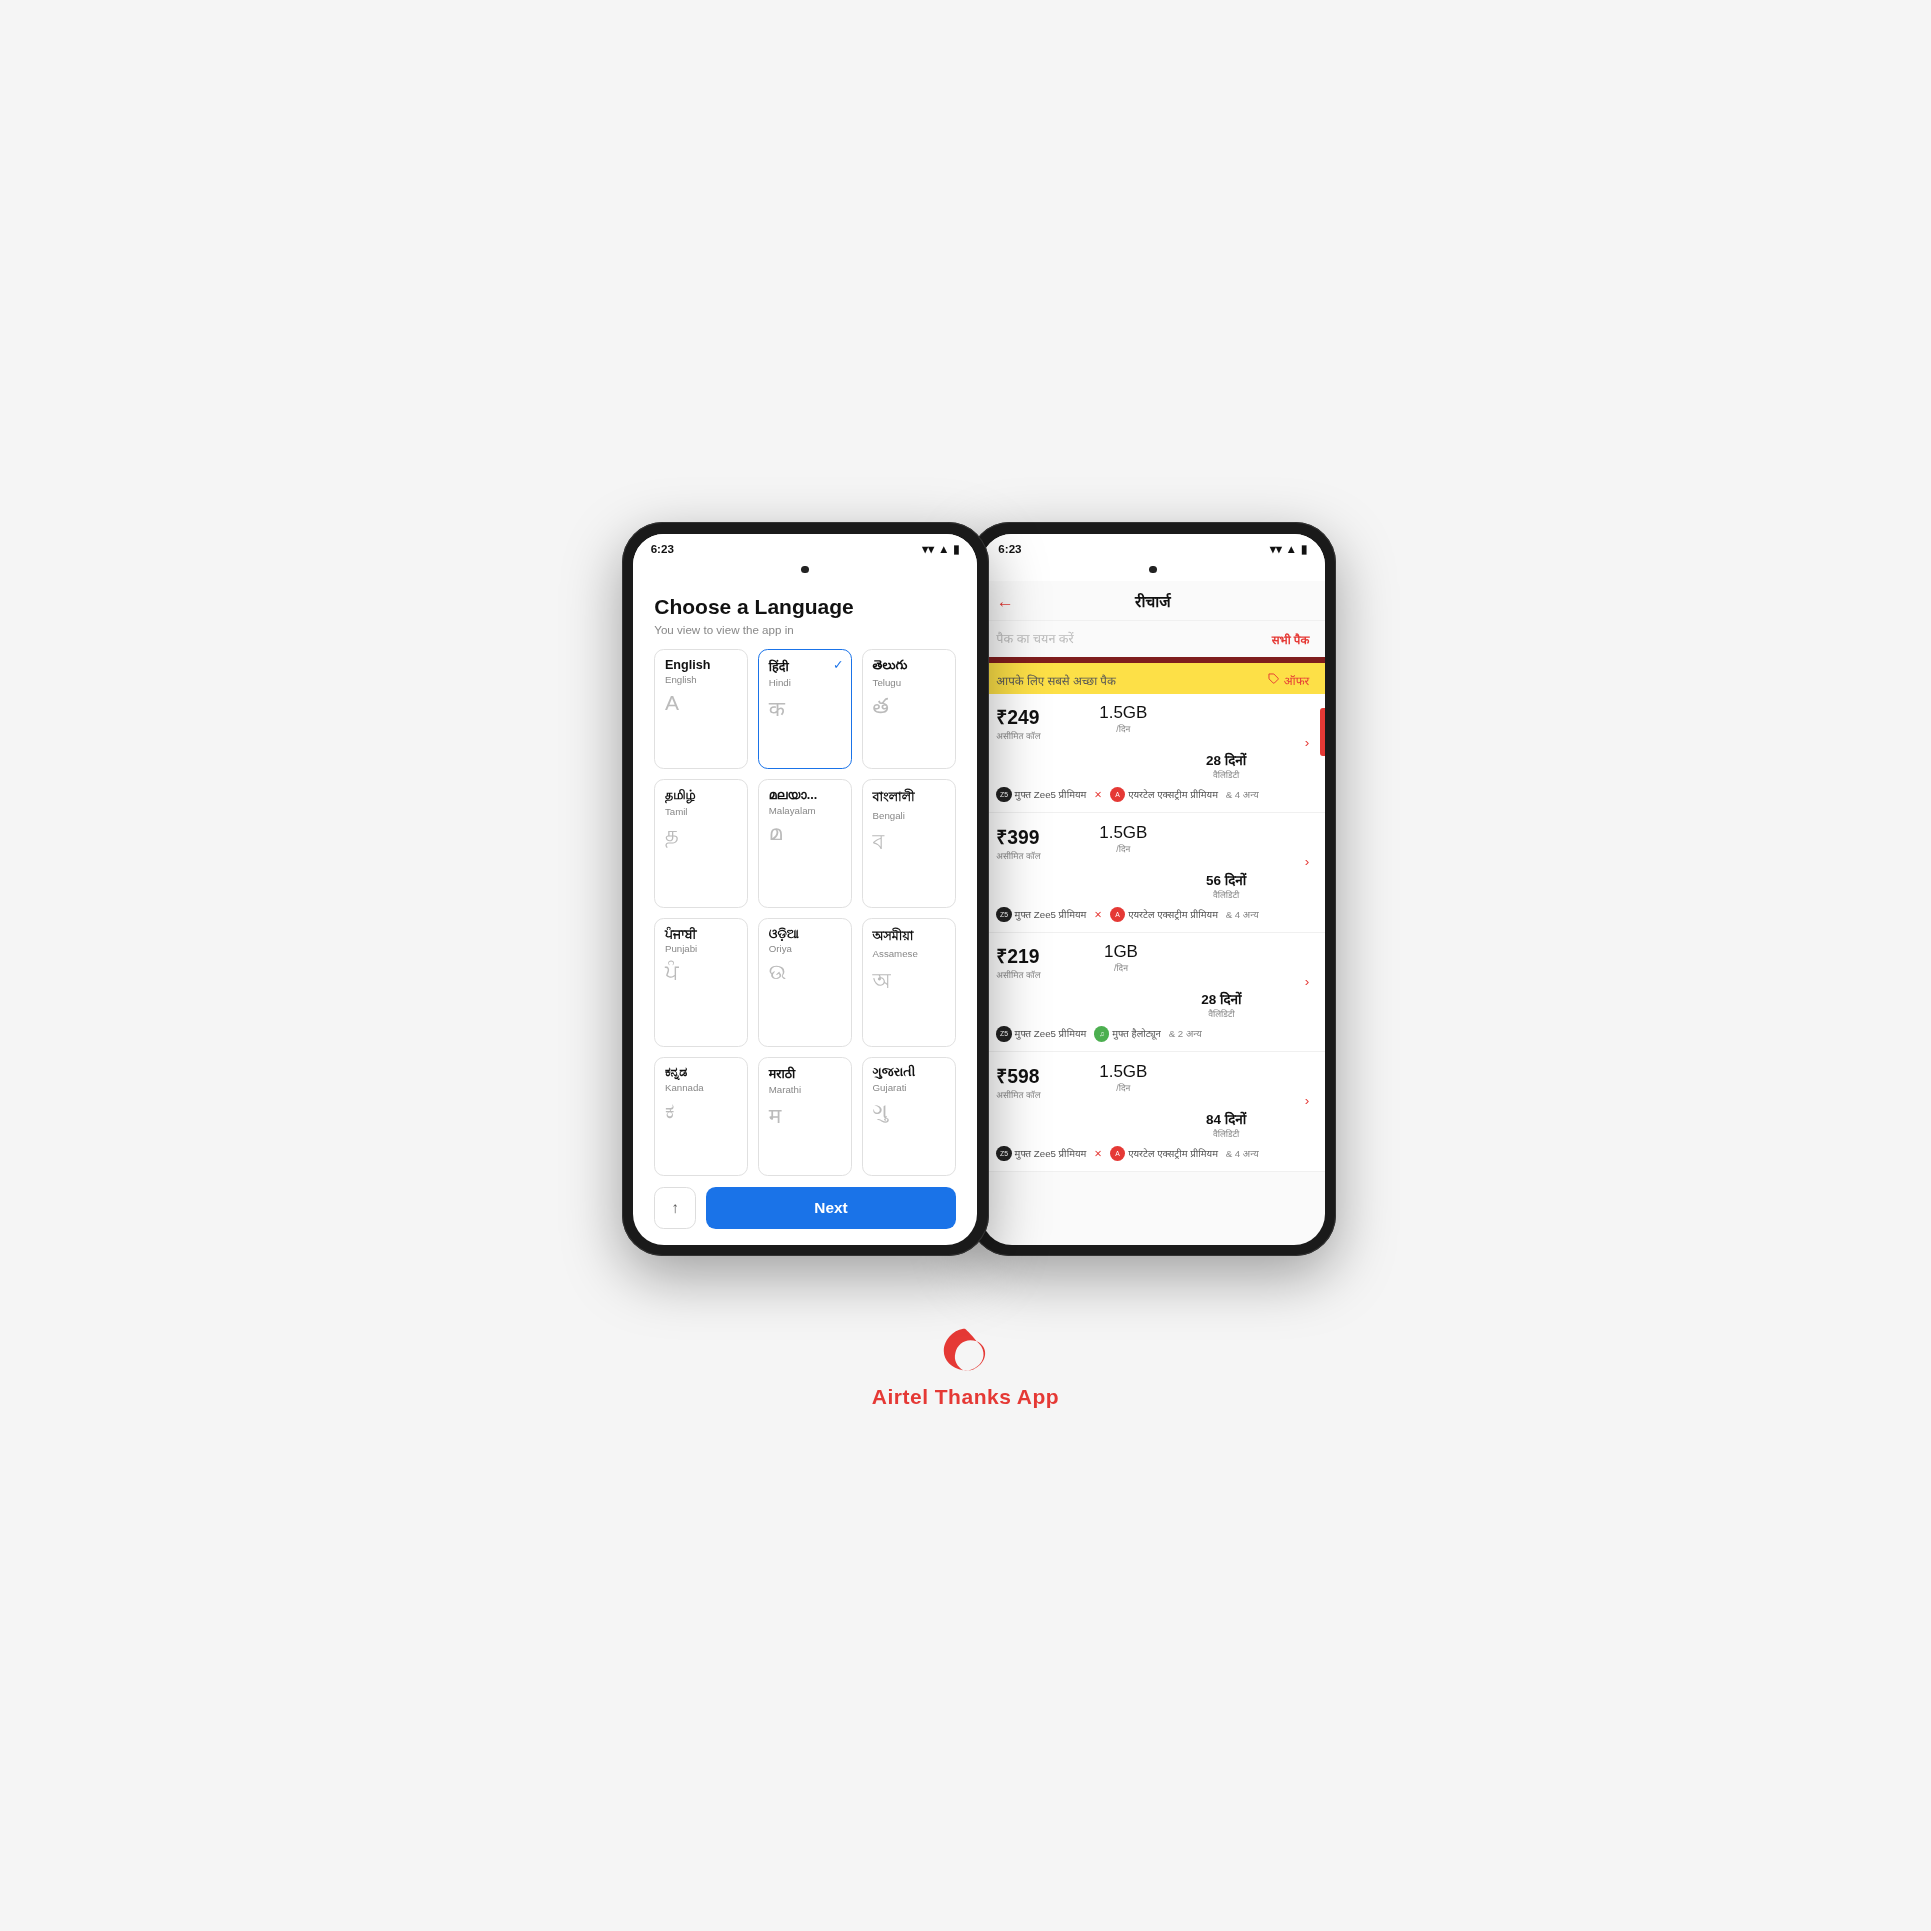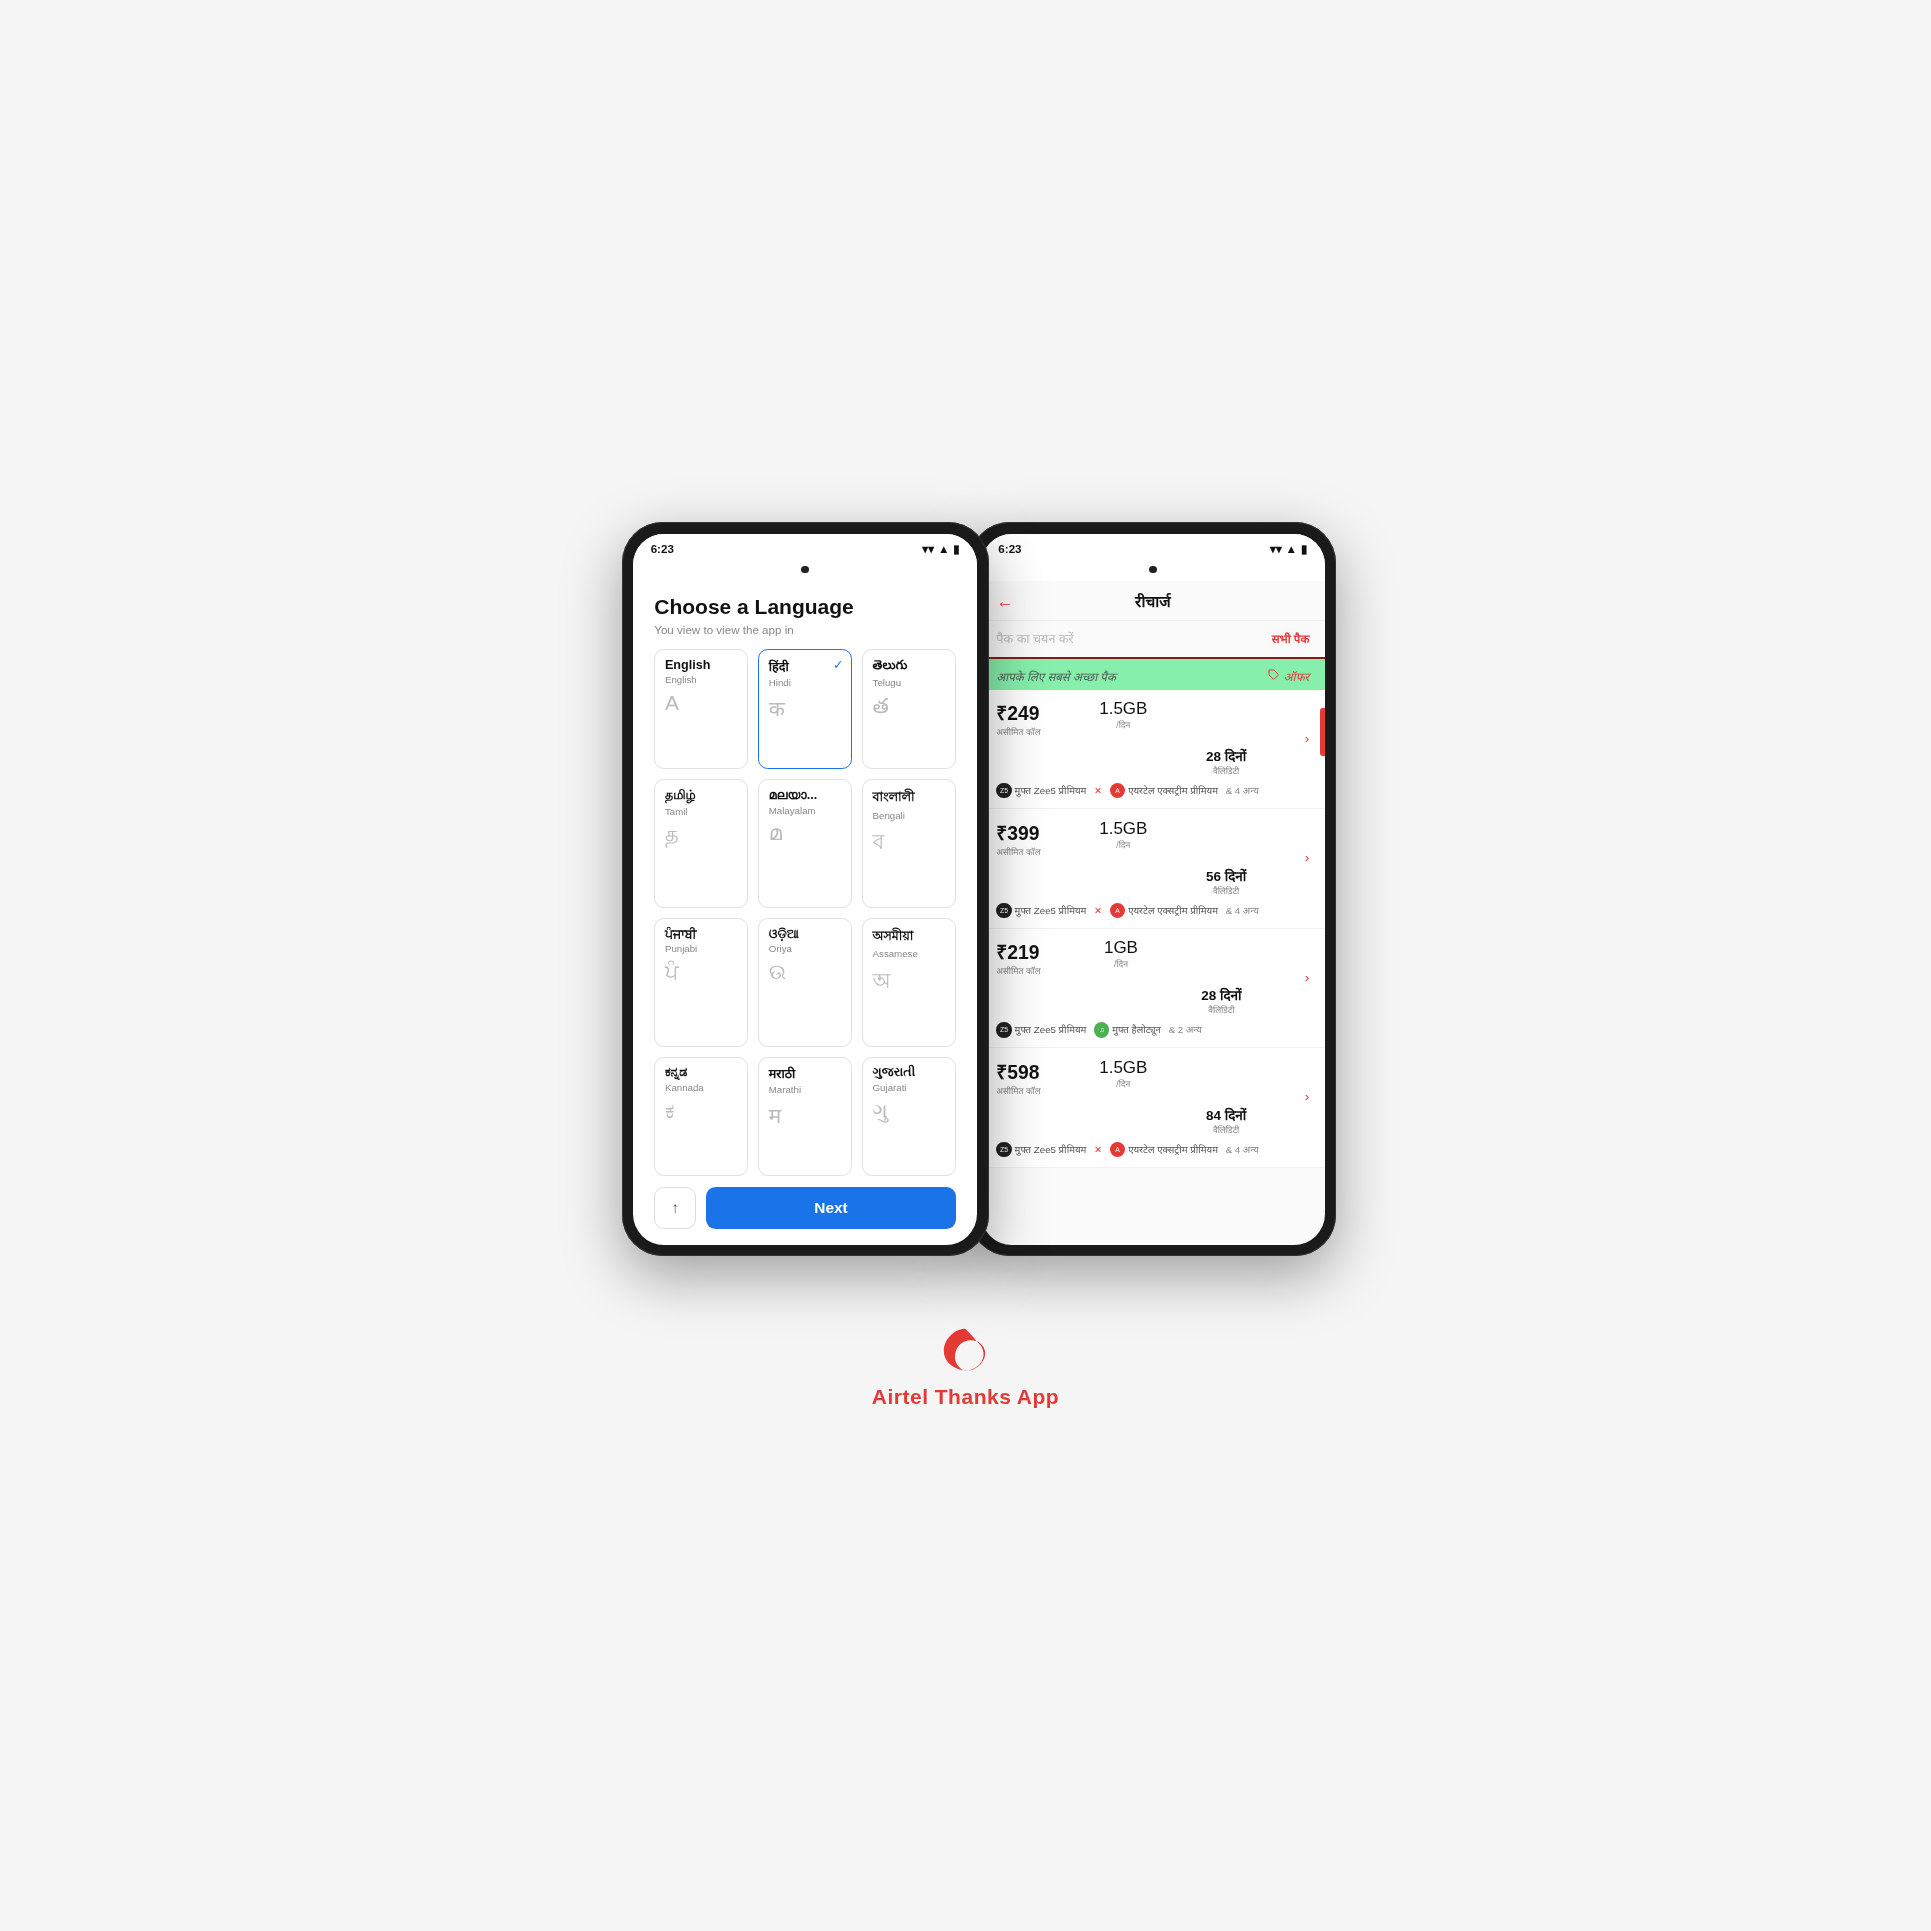--- a/index.html
+++ b/index.html
@@ -180,43 +180,42 @@
       justify-content: center;
       padding: 9.7px 15.4px 7.7px;
       position: relative;
       border-bottom: 1px solid #f0f0f0;
     }
     .back-arrow { position: absolute; left: 15.4px; color: #e53935; font-size: 17.4px; cursor: pointer; }
     .recharge-title { font-size: 15.4px; font-weight: 700; color: #111; }
 
     .search-bar {
       display: flex;
-      align-items: center;
+      align-items: flex-end;
       justify-content: space-between;
       padding: 9.7px 15.4px;
-      border-bottom: 2px solid #7f1d1d;
+      border-bottom: 6px solid #7f1d1d;
       gap: 16px;
     }
     .search-placeholder { font-size: 12.6px; color: #bbb; }
     .sabhi-pack { font-size: 11.6px; color: #e53935; font-weight: 600; cursor: pointer; }
 
     .packs-list {
       flex: 1;
       overflow-y: auto;
       position: relative;
     }
     .packs-list::-webkit-scrollbar { display: none; }
 
     .best-pack-header {
-      background: #86efac;
+      background: #fde047;
       padding: 9.7px 15.4px 5.8px;
       display: flex;
       align-items: center;
       justify-content: space-between;
-      font-style: italic;
     }
     .best-pack-label { font-size: 11.6px; color: #555; }
     .offer-badge {
       display: flex; align-items: flex-start; gap: 3.9px;
       font-size: 11.6px; color: #e53935;
     }
 
     .pack-card {
       border-bottom: 1px solid #f0f0f0;
       padding: 9.7px 15.4px;

